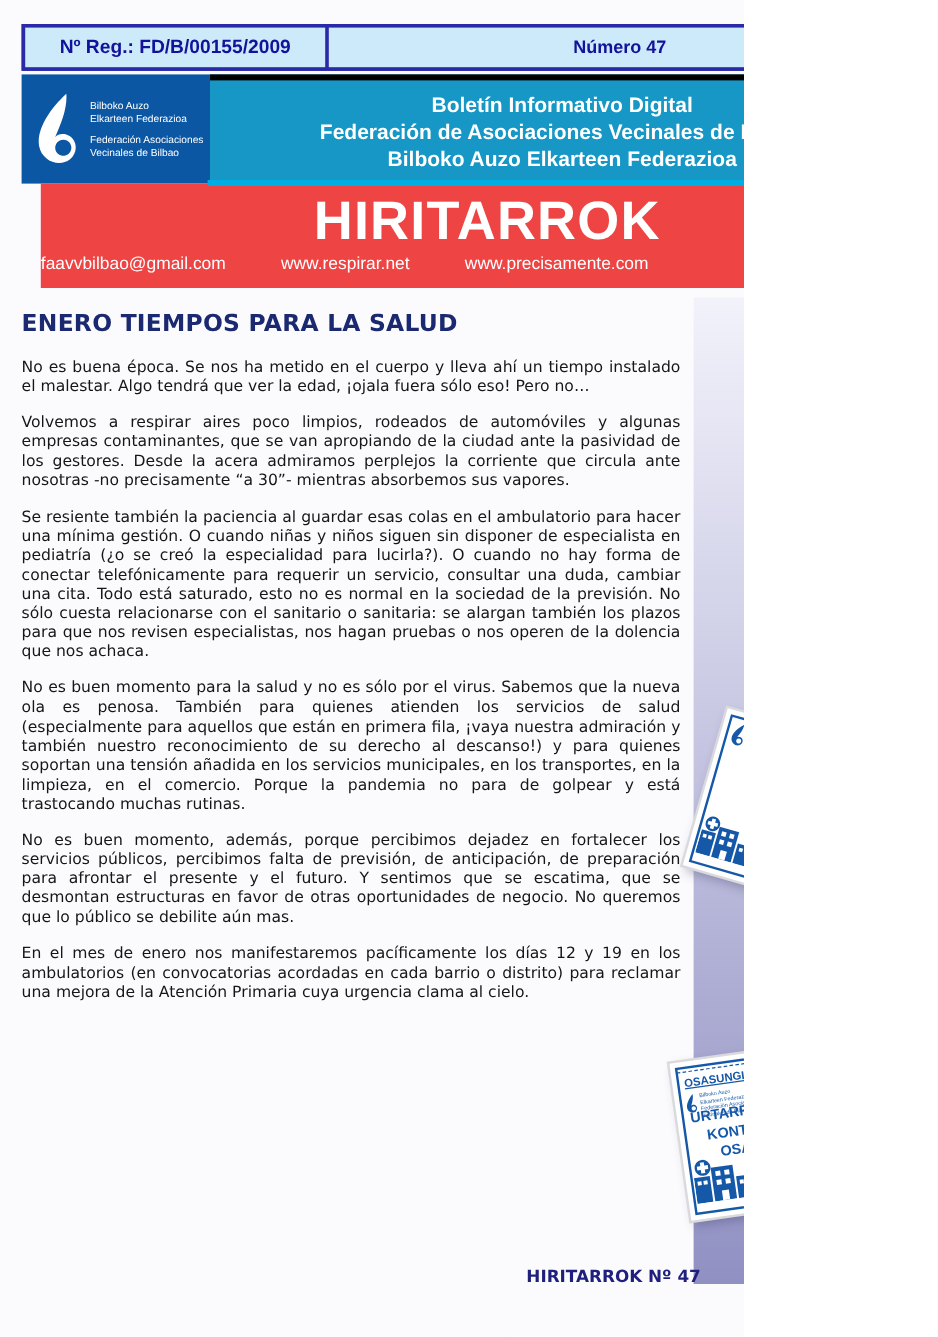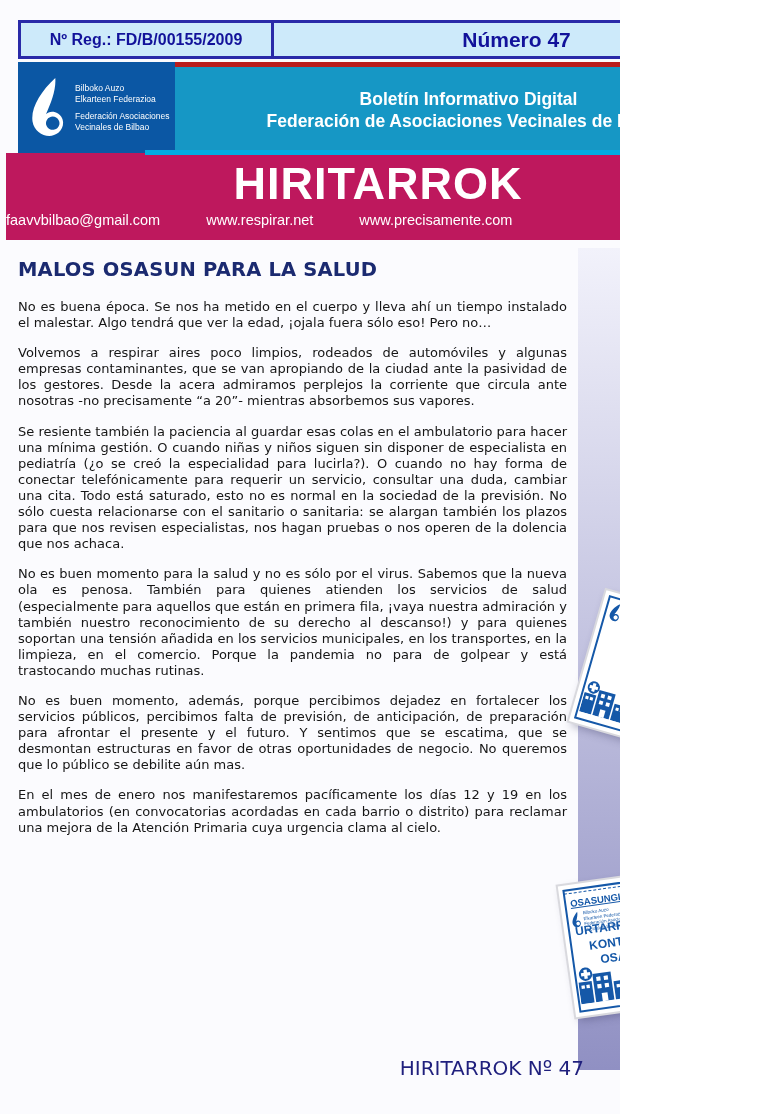--- a/index.html
+++ b/index.html
@@ -13,40 +13,40 @@
   
   .topbar {
     position: absolute; left: 18px; top: 20px; width: 744px; height: 39px;
     display: flex; gap: 3px; background: #2a2aa8; border: 3px solid #2a2aa8;
   }
   .topbar .cell {
     background: #cdeafa; color: #12129a; font-weight: bold;
     display: flex; align-items: center; justify-content: center; white-space: nowrap;
   }
   .cell-reg   { flex: 0 0 250px; font-size: 16px; }
-  .cell-issue { flex: 1 1 auto;  font-size: 21px; }
+  .cell-issue { flex: 1 1 auto;  font-size: 15px; }
   .cell-date  { flex: 0 0 224px; font-size: 21px; }
 
   
   .header-band { position: absolute; left: 18px; top: 62px; width: 744px; height: 91px; display: flex; }
   .logo-box {
     width: 157px; background: #0b57a4; display: flex; align-items: center;
     padding: 8px 5px 8px 8px; gap: 7px; flex: none;
   }
   .logo-drop svg { display: block; }
   .logo-text { color: #fff; font-size: 8.5px; line-height: 11px; }
   .logo-text .grp2 { margin-top: 6px; }
   .banner {
-    flex: 1; background: #1697c5; border-top: 5px solid #b91c1c;
+    flex: 1; background: #1697c5; border-top: 5px solid #000000;
     display: flex; flex-direction: column; align-items: center; justify-content: center;
     color: #fff; font-weight: bold; font-size: 17.5px; line-height: 22.5px; text-align: center;
   }
 
   
-  .navy-band { position: absolute; left: 6px; top: 153px; width: 744px; height: 87px; background: #be185d; }
+  .navy-band { position: absolute; left: 34px; top: 153px; width: 744px; height: 87px; background: #ef4444; }
   .cyan-strip { position: absolute; left: 139px; top: -3px; right: 0; height: 5px; background: #00ade2; }
   .main-title {
     text-align: center; color: #fff; font-weight: bold; font-size: 45px;
     letter-spacing: 1px; margin-top: 8px; line-height: 46px;
   }
   .contact-line {
     display: flex; gap: 46px;
     color: #fff; font-size: 14.5px; margin-top: 5px;
   }
   .social { position: absolute; right: 9px; top: 6px; display: flex; flex-direction: column; gap: 6px; }
@@ -93,21 +93,21 @@
   .flyer2 .ppl { left: 78px; }
   .scissors { position: absolute; font-size: 13px; color: #1558a8; }
   .flyer1 .scissors { right: 4px; top: 56px; transform: rotate(72deg); }
   .flyer2 .scissors { right: 10px; top: 2px; transform: rotate(-18deg); }
   .cutline-v { position: absolute; right: 10px; top: 28px; height: 42px; border-right: 1.5px dashed #1558a8; }
   .cutline-h { position: absolute; top: 8px; left: 5px; right: 34px; border-top: 1.5px dashed #1558a8; }
 
   
   .footer {
     position: absolute; top: 1056px; right: 36px;
-    color: #1f1f7d; font-weight: normal; font-size: 20px;
+    color: #1f1f7d; font-weight: bold; font-size: 14px;
     font-family: "DejaVu Sans", sans-serif;
   }
 </style>
 </head>
 <body>
 
 <div class="page">
 
   <div class="topbar">
     <div class="cell cell-reg">Nº Reg.: FD/B/00155/2009</div>
@@ -125,20 +125,21 @@
       <div class="logo-text">
         <div>Bilboko Auzo</div>
         <div>Elkarteen Federazioa</div>
         <div class="grp2">Federación Asociaciones</div>
         <div>Vecinales de Bilbao</div>
       </div>
     </div>
     <div class="banner">
       <div>Boletín Informativo Digital</div>
       <div>Federación de Asociaciones Vecinales de Bilbao</div>
+      <div>Bilboko Auzo Elkarteen Federazioa</div>
     </div>
   </div>
 
   <div class="navy-band">
     <div class="cyan-strip"></div>
     <div class="main-title">HIRITARROK</div>
     <div class="contact-line">
       <span>faavvbilbao@gmail.com</span>
       <span>www.respirar.net</span>
       <span>www.precisamente.com</span>
@@ -163,23 +164,23 @@
             </defs>
           <rect x="3" y="3" width="18" height="18" rx="5" fill="none" stroke="url(#iggrad)" stroke-width="2.2"></rect>
           <circle cx="12" cy="12" r="4.2" fill="none" stroke="url(#iggrad)" stroke-width="2.2"></circle>
           <circle cx="17.3" cy="6.7" r="1.5" fill="url(#iggrad)"></circle>
         </svg>
       </div>
     </div>
   </div>
 
   <div class="article">
-    <h1>MALOS OSASUN PARA LA SALUD</h1>
+    <h1>ENERO TIEMPOS PARA LA SALUD</h1>
     <p>No es buena época.  Se nos ha metido en el cuerpo y lleva ahí un tiempo instalado el malestar.  Algo tendrá que ver la edad, ¡ojala fuera sólo eso! Pero no…</p>
-    <p>Volvemos a respirar aires poco limpios, rodeados de automóviles y algunas empresas contaminantes, que se van apropiando de la ciudad ante la pasividad de los gestores.  Desde la acera admiramos perplejos la corriente que circula ante nosotras -no precisamente “a 20”- mientras absorbemos sus vapores.</p>
+    <p>Volvemos a respirar aires poco limpios, rodeados de automóviles y algunas empresas contaminantes, que se van apropiando de la ciudad ante la pasividad de los gestores.  Desde la acera admiramos perplejos la corriente que circula ante nosotras -no precisamente “a 30”- mientras absorbemos sus vapores.</p>
     <p>Se resiente también la paciencia al guardar esas colas en el ambulatorio para hacer una mínima gestión. O cuando niñas y niños siguen sin disponer de especialista en pediatría (¿o se creó la especialidad para lucirla?). O cuando no hay forma de conectar telefónicamente para requerir un servicio, consultar una duda, cambiar una cita.  Todo está saturado, esto no es normal en la sociedad de la previsión. No sólo cuesta relacionarse con el sanitario o sanitaria: se alargan también los plazos para que nos revisen especialistas, nos hagan pruebas o nos operen de la dolencia que nos achaca.</p>
     <p>No es buen momento para la salud y no es sólo por el virus.  Sabemos que la nueva ola es penosa.  También para quienes atienden los servicios de salud (especialmente para aquellos que están en primera fila, ¡vaya nuestra admiración y también nuestro reconocimiento de su derecho al descanso!) y para quienes soportan una tensión añadida en los servicios municipales, en los transportes, en la limpieza, en el comercio.  Porque la pandemia no para de golpear y está trastocando muchas rutinas.</p>
     <p>No es buen momento, además, porque percibimos dejadez en fortalecer los servicios públicos, percibimos falta de previsión, de anticipación, de preparación para afrontar el presente y el futuro. Y sentimos que se escatima, que se desmontan estructuras en favor de otras oportunidades de negocio.  No queremos que lo público se debilite aún mas.</p>
     <p>En el mes de enero nos manifestaremos pacíficamente los días 12 y 19 en los ambulatorios (en convocatorias acordadas en cada barrio o distrito) para reclamar una mejora de la Atención Primaria cuya urgencia clama al cielo.</p>
   </div>
 
   <div class="sidebar"></div>
 
   <div class="flyer flyer1">
     <div class="frame"></div>

